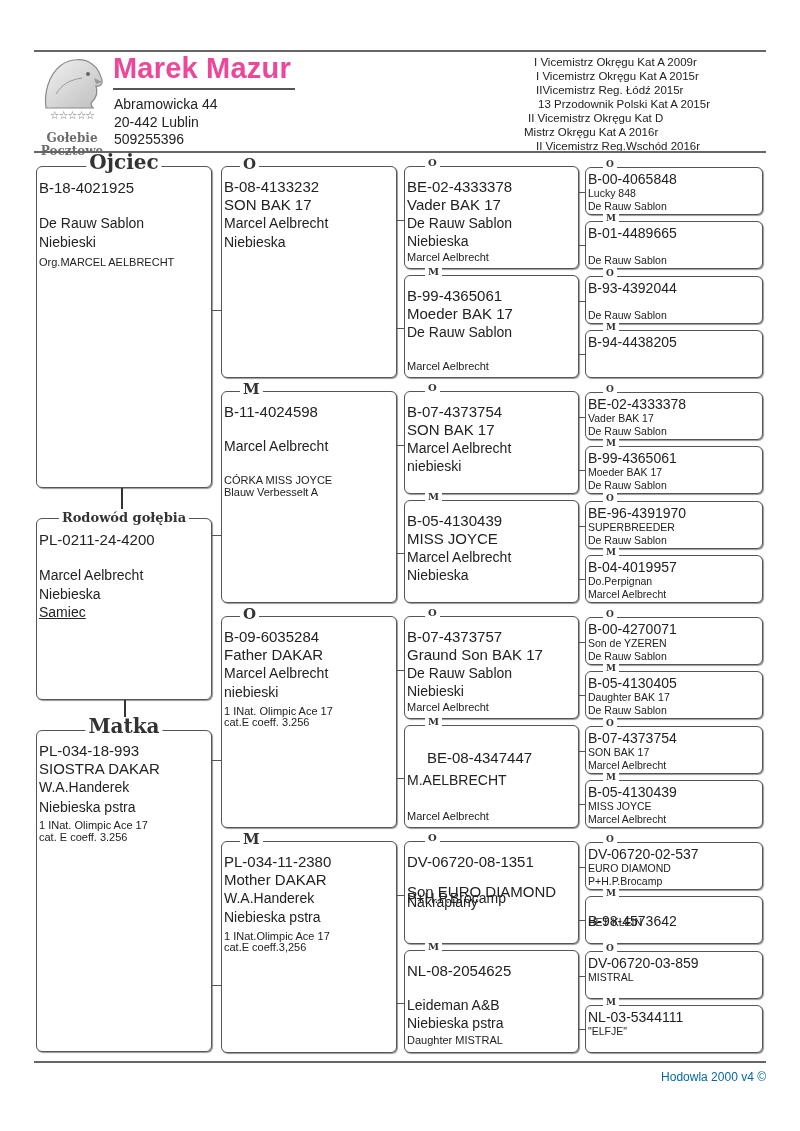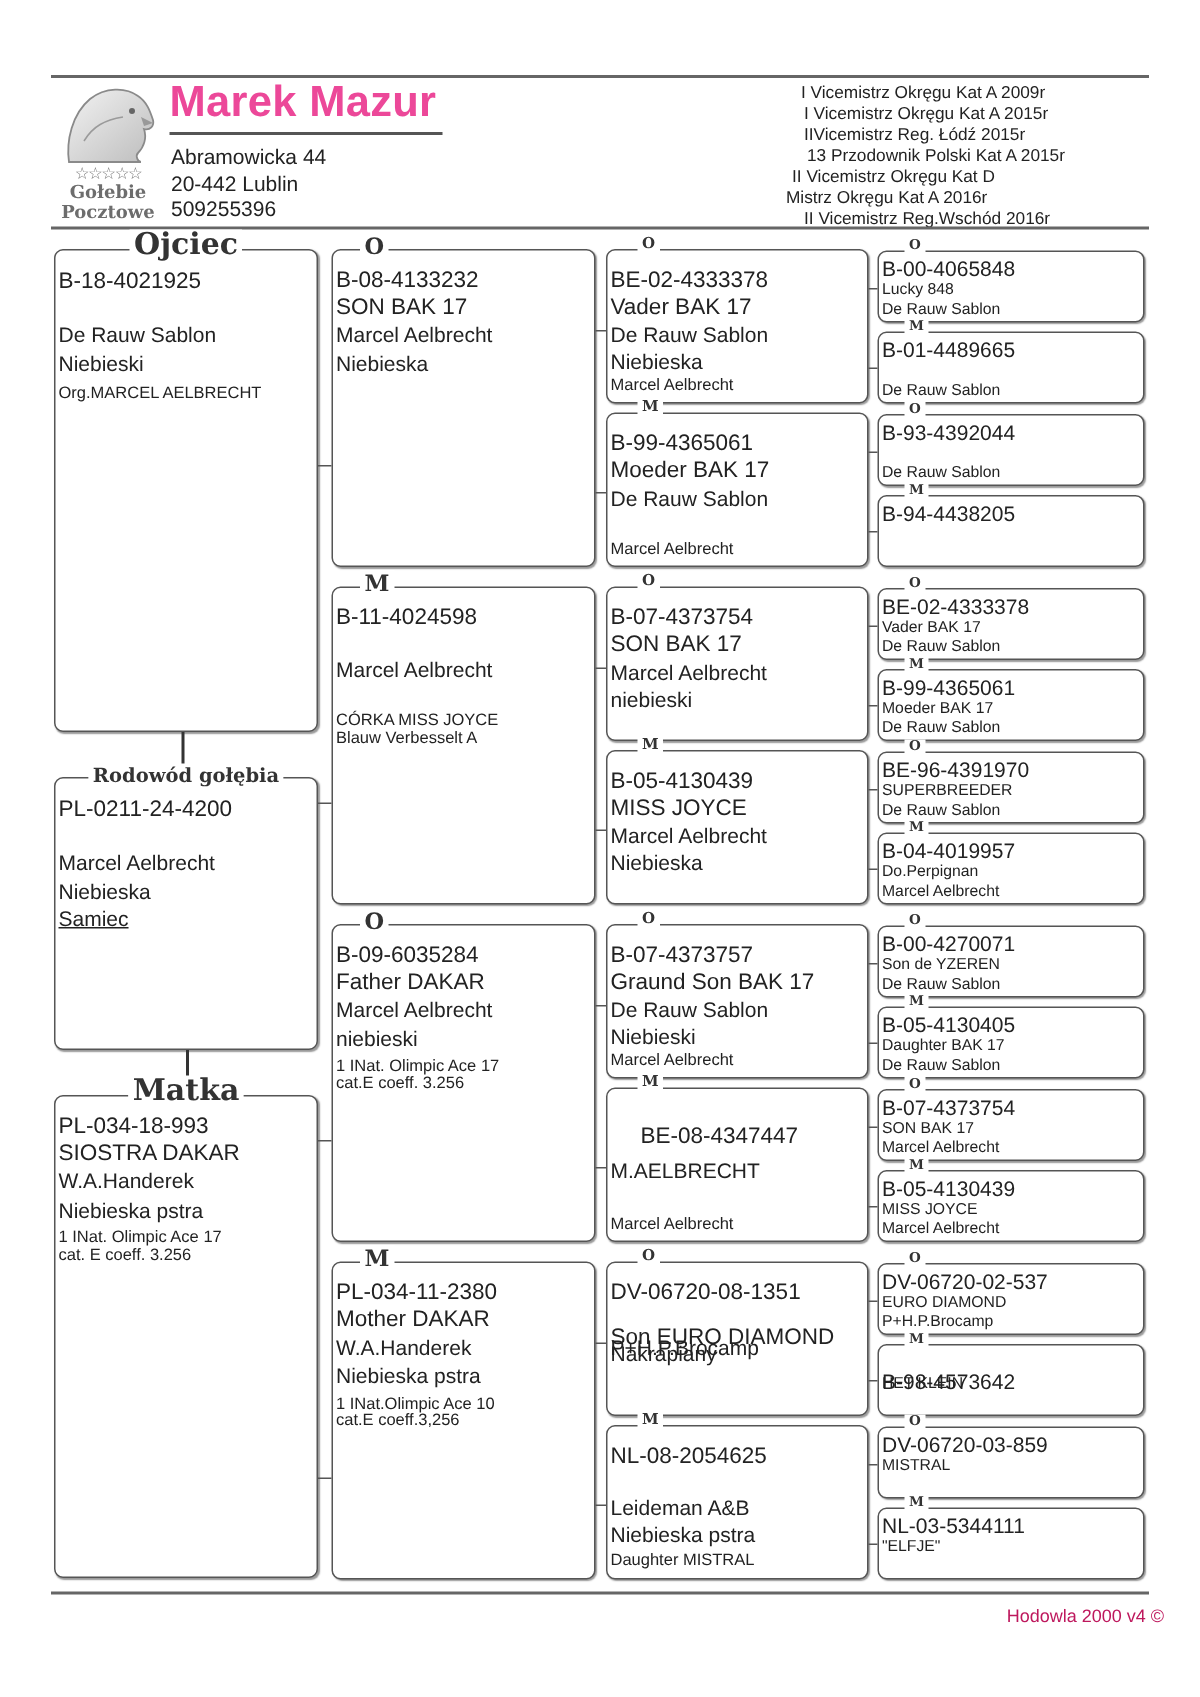--- a/index.html
+++ b/index.html
@@ -1,20 +1,20 @@
 <!DOCTYPE html>
 <html><head>
 <meta charset="utf-8">
 <style>
   html, body { margin: 0; padding: 0; background: #ffffff; }
   body { width: 800px; height: 1131px; position: relative; font-family: "Liberation Sans", sans-serif; color: #222; overflow: hidden; }
   .hr { position: absolute; left: 34px; width: 732px; height: 2px; background: #666; }
   .logo { position: absolute; left: 36px; top: 54px; width: 72px; height: 94px; }
   .logo .stars { position: absolute; left: 0; top: 55px; width: 72px; text-align: center; font-size: 11px; letter-spacing: -1px; color: #777; font-family: "DejaVu Sans", sans-serif; }
-  .logo .l1, .logo .l2 { position: absolute; left: 0; width: 72px; text-align: center; font-family: "DejaVu Serif", serif; font-weight: bold; font-size: 12px; color: #6d6d6d; }
+  .logo .l1, .logo .l2 { position: absolute; left: 0; width: 72px; text-align: center; font-family: "DejaVu Serif", serif; font-weight: bold; font-size: 12px; color: #6d6d6d; margin-top: 10px; }
   .logo .l1 { top: 67px; }
   .logo .l2 { top: 80px; }
   .owner-name { position: absolute; left: 113px; top: 52px; font-size: 29px; font-weight: bold; color: #ec4899; letter-spacing: 0.2px; }
   .owner-underline { position: absolute; left: 113px; top: 88px; width: 182px; height: 2px; background: #555; }
   .owner-line { position: absolute; left: 114px; font-size: 14px; color: #222; }
   .achievements { position: absolute; left: 524px; top: 55px; width: 220px; font-size: 11.5px; line-height: 14px; color: #222; }
   .achievements div { white-space: nowrap; }
   .box { position: absolute; border: 1.5px solid #555; border-radius: 6px; box-shadow: 1px 1px 1px #999; background: #fff; box-sizing: border-box; }
   .legend { position: absolute; top: -11px; background: #fff; font-family: "DejaVu Serif", serif; font-weight: bold; color: #333; padding: 0 3px; line-height: 18px; }
   .legend.big { font-size: 20px; top: -14px; left: 50%; transform: translateX(-50%); }
@@ -22,21 +22,21 @@
   .legend.om { font-size: 15px; left: 18px; top: -12px; }
   .legend.small { font-size: 10px; left: 20px; top: -10px; line-height: 12px; }
   .legend.tiny { font-size: 9px; left: 17px; top: -9px; line-height: 11px; }
   .t { position: absolute; left: 2px; white-space: nowrap; }
   .s16 { font-size: 15px; }
   .s14 { font-size: 14px; }
   .s11 { font-size: 11px; }
   .s10 { font-size: 10.5px; }
   .vline { position: absolute; width: 2px; background: #333; }
   .hline { position: absolute; height: 1px; background: #555; }
-  .footer { position: absolute; right: 24px; top: 1070px; font-size: 12px; color: #be185d; }
+  .footer { position: absolute; right: 34px; top: 1070px; font-size: 12px; color: #0369a1; }
 </style>
 </head>
 <body>
 
 <div class="hr" style="top:50px;"></div>
 
 <div class="logo">
   <svg width="72" height="56" viewBox="0 0 72 56">
     <defs>
       <linearGradient id="g" x1="0" y1="0" x2="1" y2="1">
@@ -127,21 +127,21 @@
   <span class="t s14" style="top:67px;">niebieski</span>
   <span class="t s11" style="top:88px;">1 INat. Olimpic Ace 17</span>
   <span class="t s11" style="top:99px;">cat.E coeff. 3.256</span>
 </div>
 <div class="box" style="left:221px; top:841px; width:176px; height:212px;">
   <span class="legend om">M</span>
   <span class="t s16" style="top:11px;">PL-034-11-2380</span>
   <span class="t s16" style="top:29px;">Mother DAKAR</span>
   <span class="t s14" style="top:48px;">W.A.Handerek</span>
   <span class="t s14" style="top:67px;">Niebieska pstra</span>
-  <span class="t s11" style="top:88px;">1 INat.Olimpic Ace 10</span>
+  <span class="t s11" style="top:88px;">1 INat.Olimpic Ace 17</span>
   <span class="t s11" style="top:99px;">cat.E coeff.3,256</span>
 </div>
 
 <div class="hline" style="left:397px; top:220px; width:7px;"></div>
 <div class="hline" style="left:397px; top:328px; width:7px;"></div>
 <div class="hline" style="left:397px; top:445px; width:7px;"></div>
 <div class="hline" style="left:397px; top:553px; width:7px;"></div>
 <div class="hline" style="left:397px; top:670px; width:7px;"></div>
 <div class="hline" style="left:397px; top:778px; width:7px;"></div>
 <div class="hline" style="left:397px; top:895px; width:7px;"></div>

